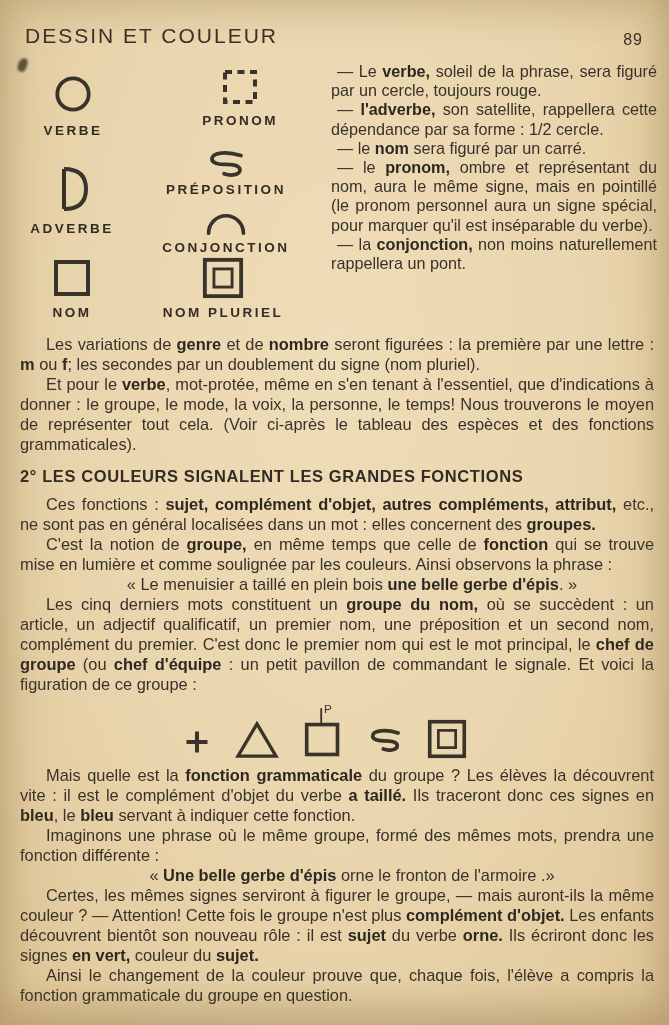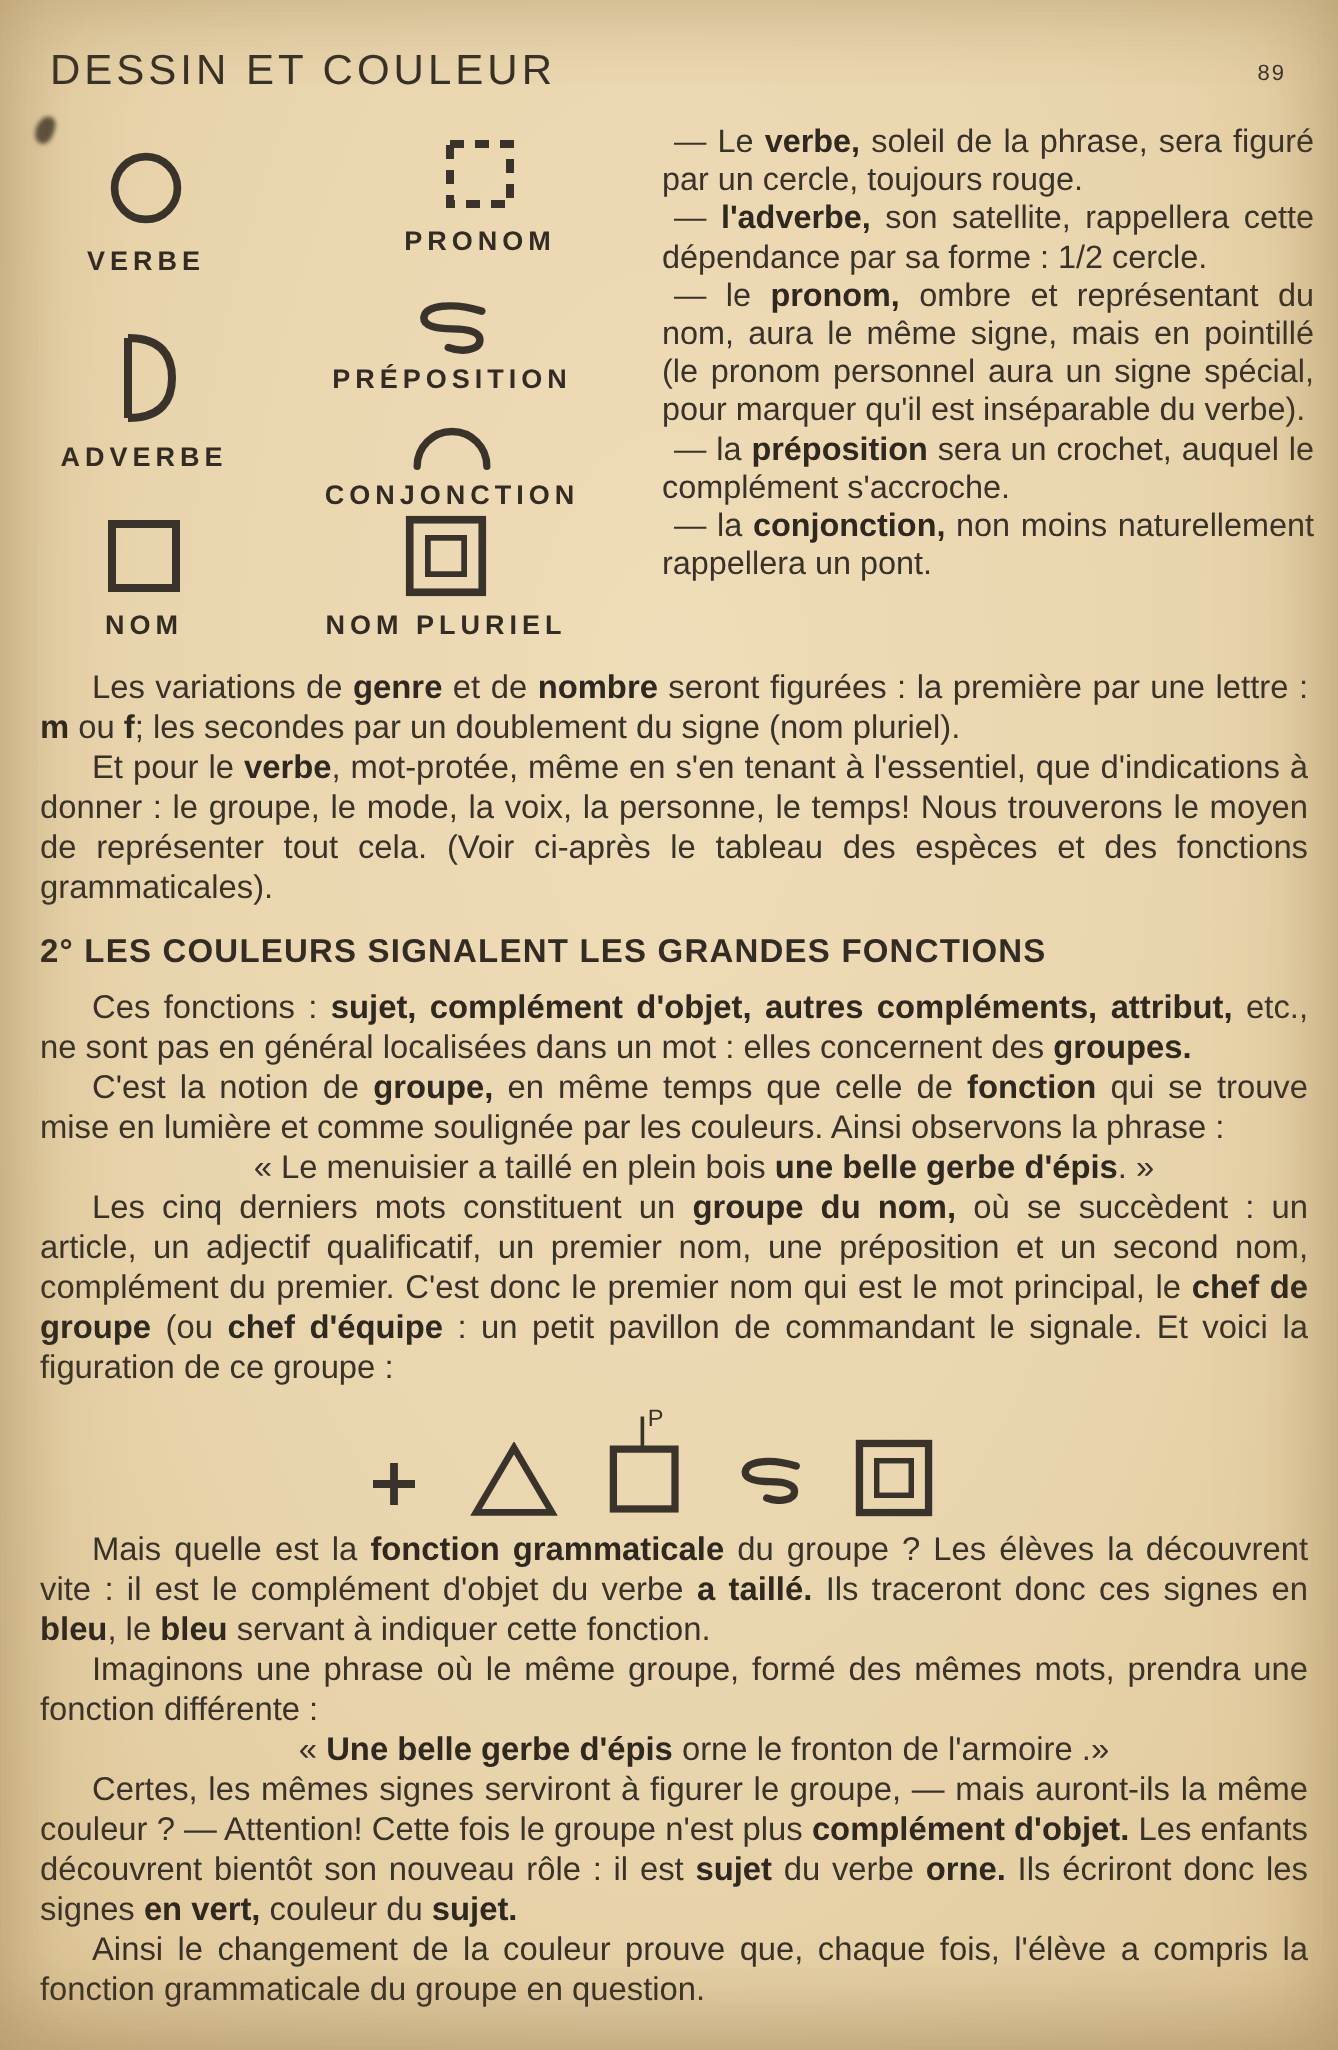--- a/index.html
+++ b/index.html
@@ -19,21 +19,21 @@
       inset 0 16px 30px rgba(150,120,70,.12),
       inset -22px 0 45px rgba(150,120,70,.13),
       inset 22px 0 45px rgba(150,120,70,.13);
   }
   .hdr-title{
     position:absolute;left:25px;top:24px;
     font-size:21px;letter-spacing:2px;color:#39322a;
   }
   .hdr-num{
     position:absolute;right:26px;top:31px;
-    font-size:11px;letter-spacing:1px;
+    font-size:16px;letter-spacing:1px;
   }
   .smudge{
     position:absolute;left:18px;top:58px;width:9px;height:14px;
     background:rgba(45,38,27,.75);border-radius:60% 40% 50% 50%;
     filter:blur(1px);transform:rotate(18deg);
   }
   
   .sym{position:absolute;display:flex;flex-direction:column;align-items:center;}
   .sym .lbl{
     font-weight:bold;font-size:13.5px;letter-spacing:2.5px;
@@ -138,22 +138,22 @@
     <svg width="42" height="42" viewBox="0 0 44 44">
       <rect class="ink" x="3" y="3" width="38" height="38" stroke-width="4"></rect>
       <rect class="ink" x="12.5" y="12.5" width="19" height="19" stroke-width="3"></rect>
     </svg>
     <span class="lbl">NOM PLURIEL</span>
   </div>
 
   <div class="rcol">
     <p><span>— Le </span><span class="b">verbe,</span><span> soleil de la phrase, sera figuré par un cercle, toujours rouge.</span></p>
     <p><span>— </span><span class="b">l'adverbe,</span><span> son satellite, rappellera cette dépendance par sa forme : 1/2 cercle.</span></p>
+    <p><span>— le </span><span class="b">nom</span><span> sera figuré par un carré.</span></p>
     <p><span>— le </span><span class="b">pronom,</span><span> ombre et représentant du nom, aura le même signe, mais en pointillé (le pronom personnel aura un signe spécial, pour marquer qu'il est inséparable du verbe).</span></p>
-    <p><span>— la </span><span class="b">préposition</span><span> sera un crochet, auquel le complément s'accroche.</span></p>
     <p><span>— la </span><span class="b">conjonction,</span><span> non moins naturellement rappellera un pont.</span></p>
   </div>
 
   <div class="main">
     <p><span>Les variations de </span><span class="b">genre</span><span> et de </span><span class="b">nombre</span><span> seront figurées : la première par une lettre : </span><span class="b">m</span><span> ou </span><span class="b">f</span><span>; les secondes par un doublement du signe (nom pluriel).</span></p>
     <p><span>Et pour le </span><span class="b">verbe</span><span>, mot-protée, même en s'en tenant à l'essentiel, que d'indications à donner : le groupe, le mode, la voix, la personne, le temps! Nous trouverons le moyen de représenter tout cela. (Voir ci-après le tableau des espèces et des fonctions grammaticales).</span></p>
     <h2>2° LES COULEURS SIGNALENT LES GRANDES FONCTIONS</h2>
     <p><span>Ces fonctions : </span><span class="b">sujet, complément d'objet, autres compléments, attribut,</span><span> etc., ne sont pas en général localisées dans un mot : elles concernent des </span><span class="b">groupes.</span></p>
     <p><span>C'est la notion de </span><span class="b">groupe,</span><span> en même temps que celle de </span><span class="b">fonction</span><span> qui se trouve mise en lumière et comme soulignée par les couleurs. Ainsi observons la phrase :</span></p>
     <p class="quote"><span>« Le menuisier a taillé en plein bois </span><span class="b">une belle gerbe d'épis</span><span>. »</span></p>

